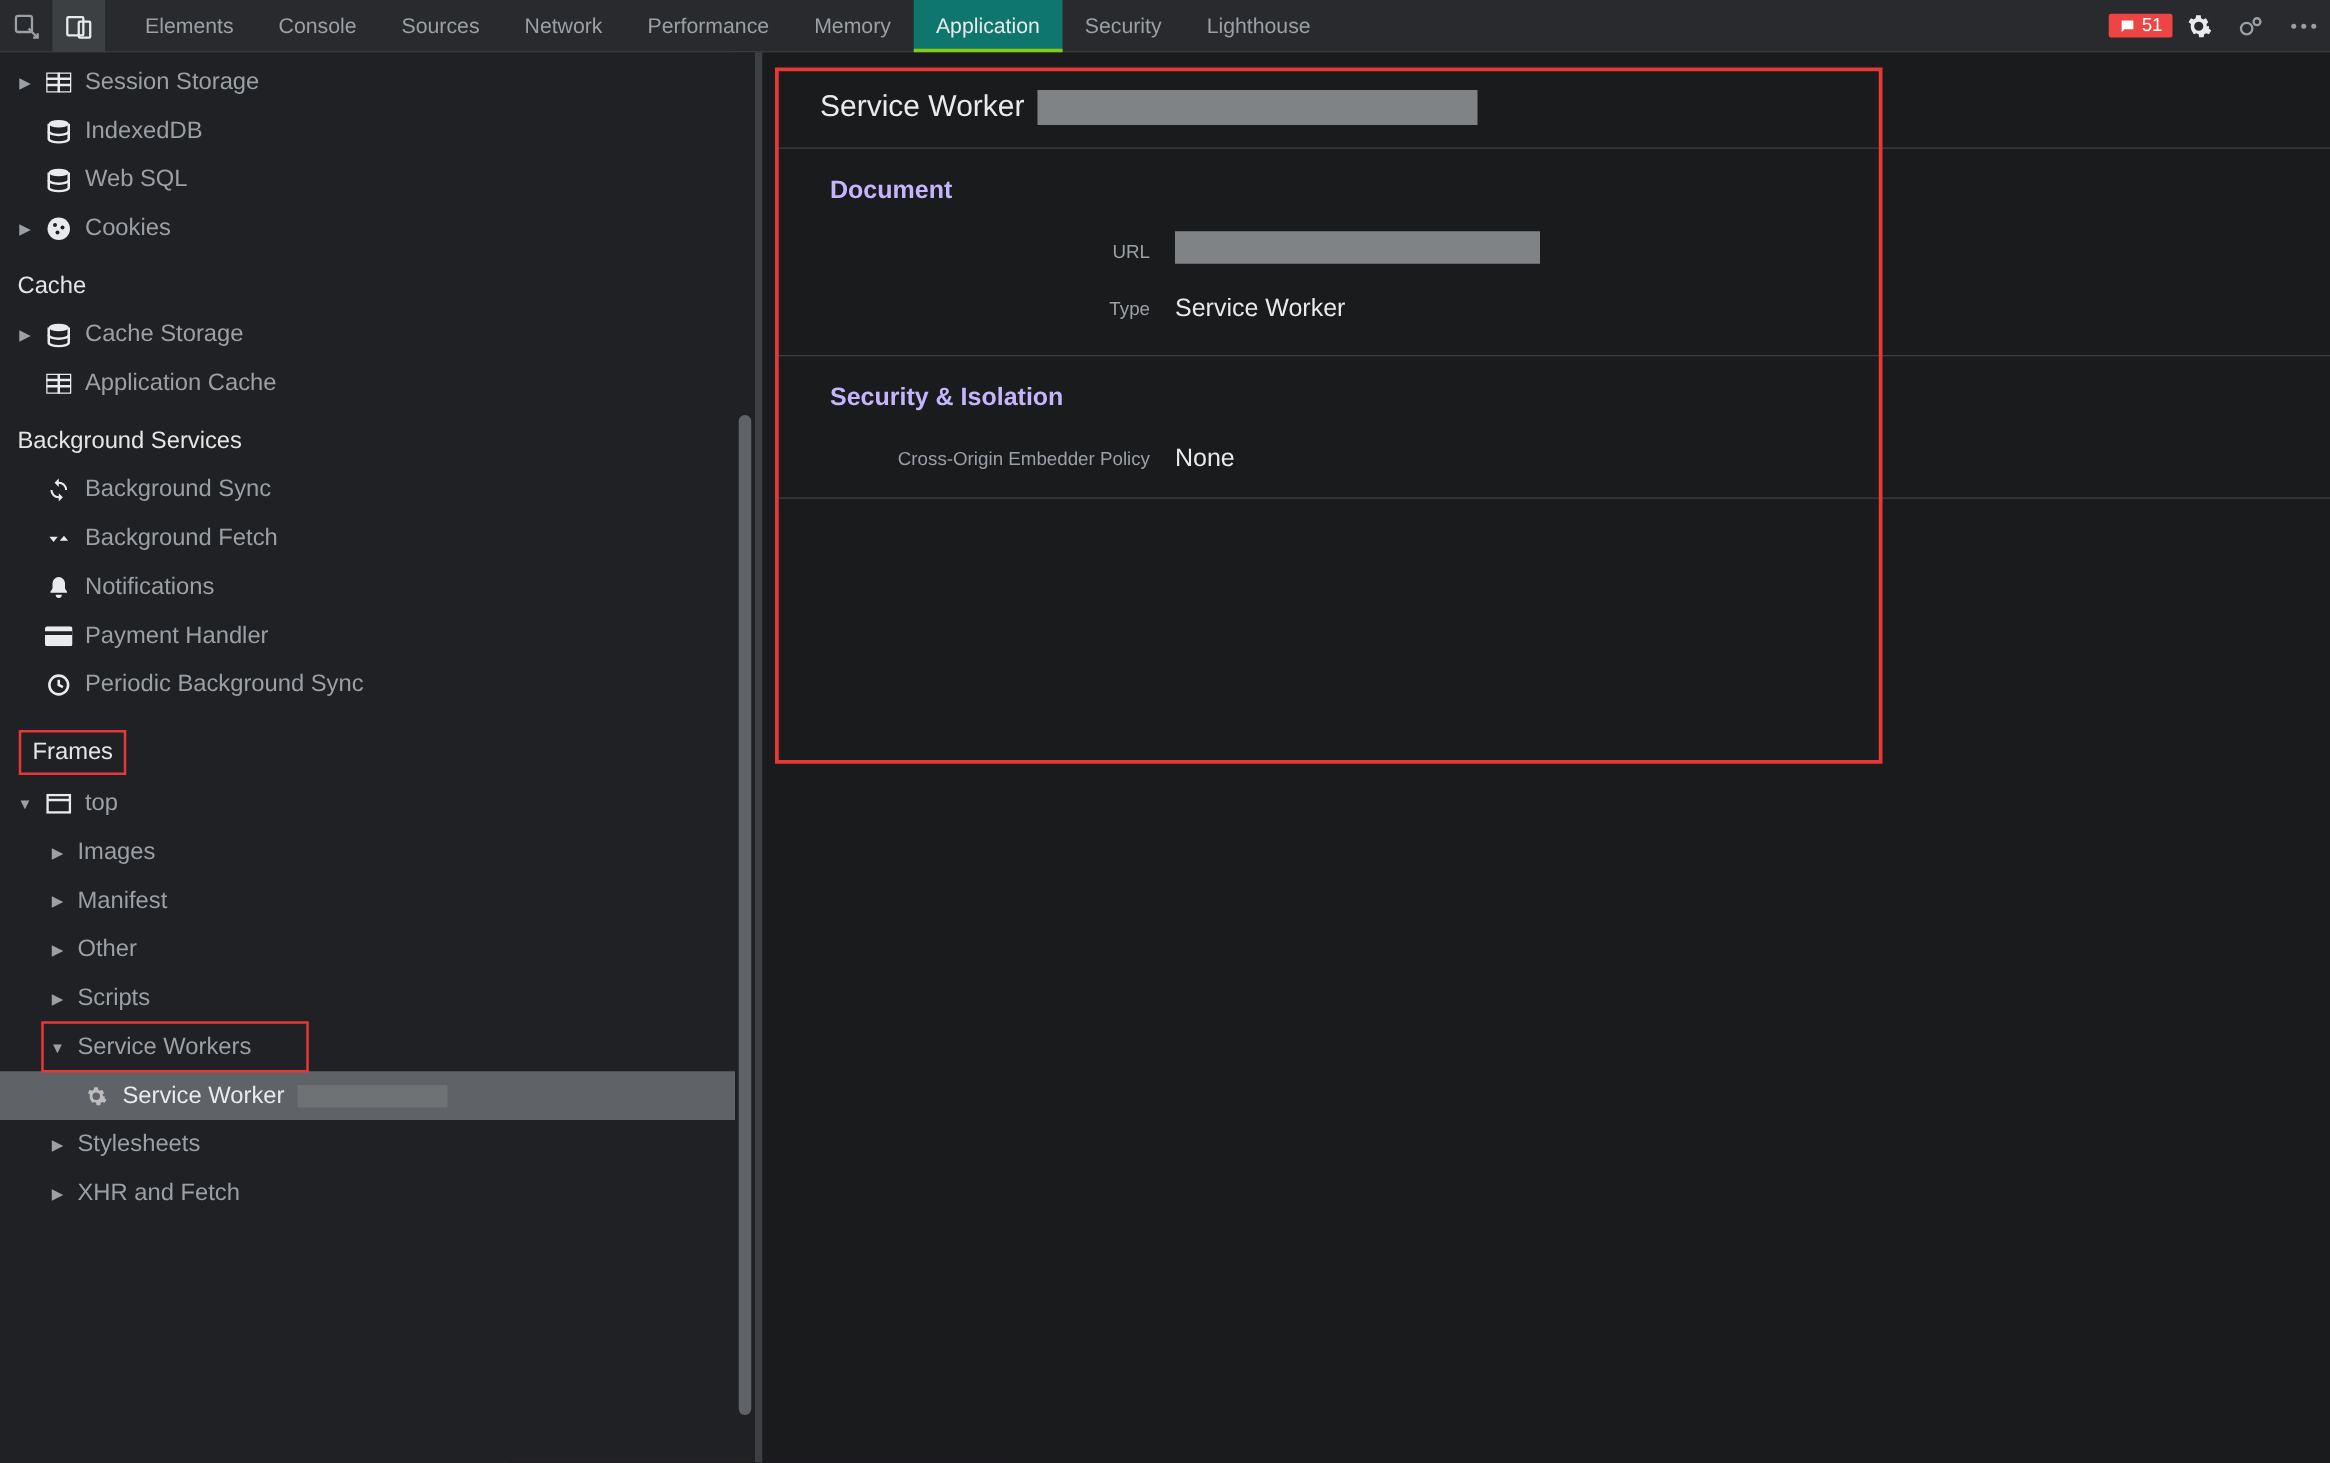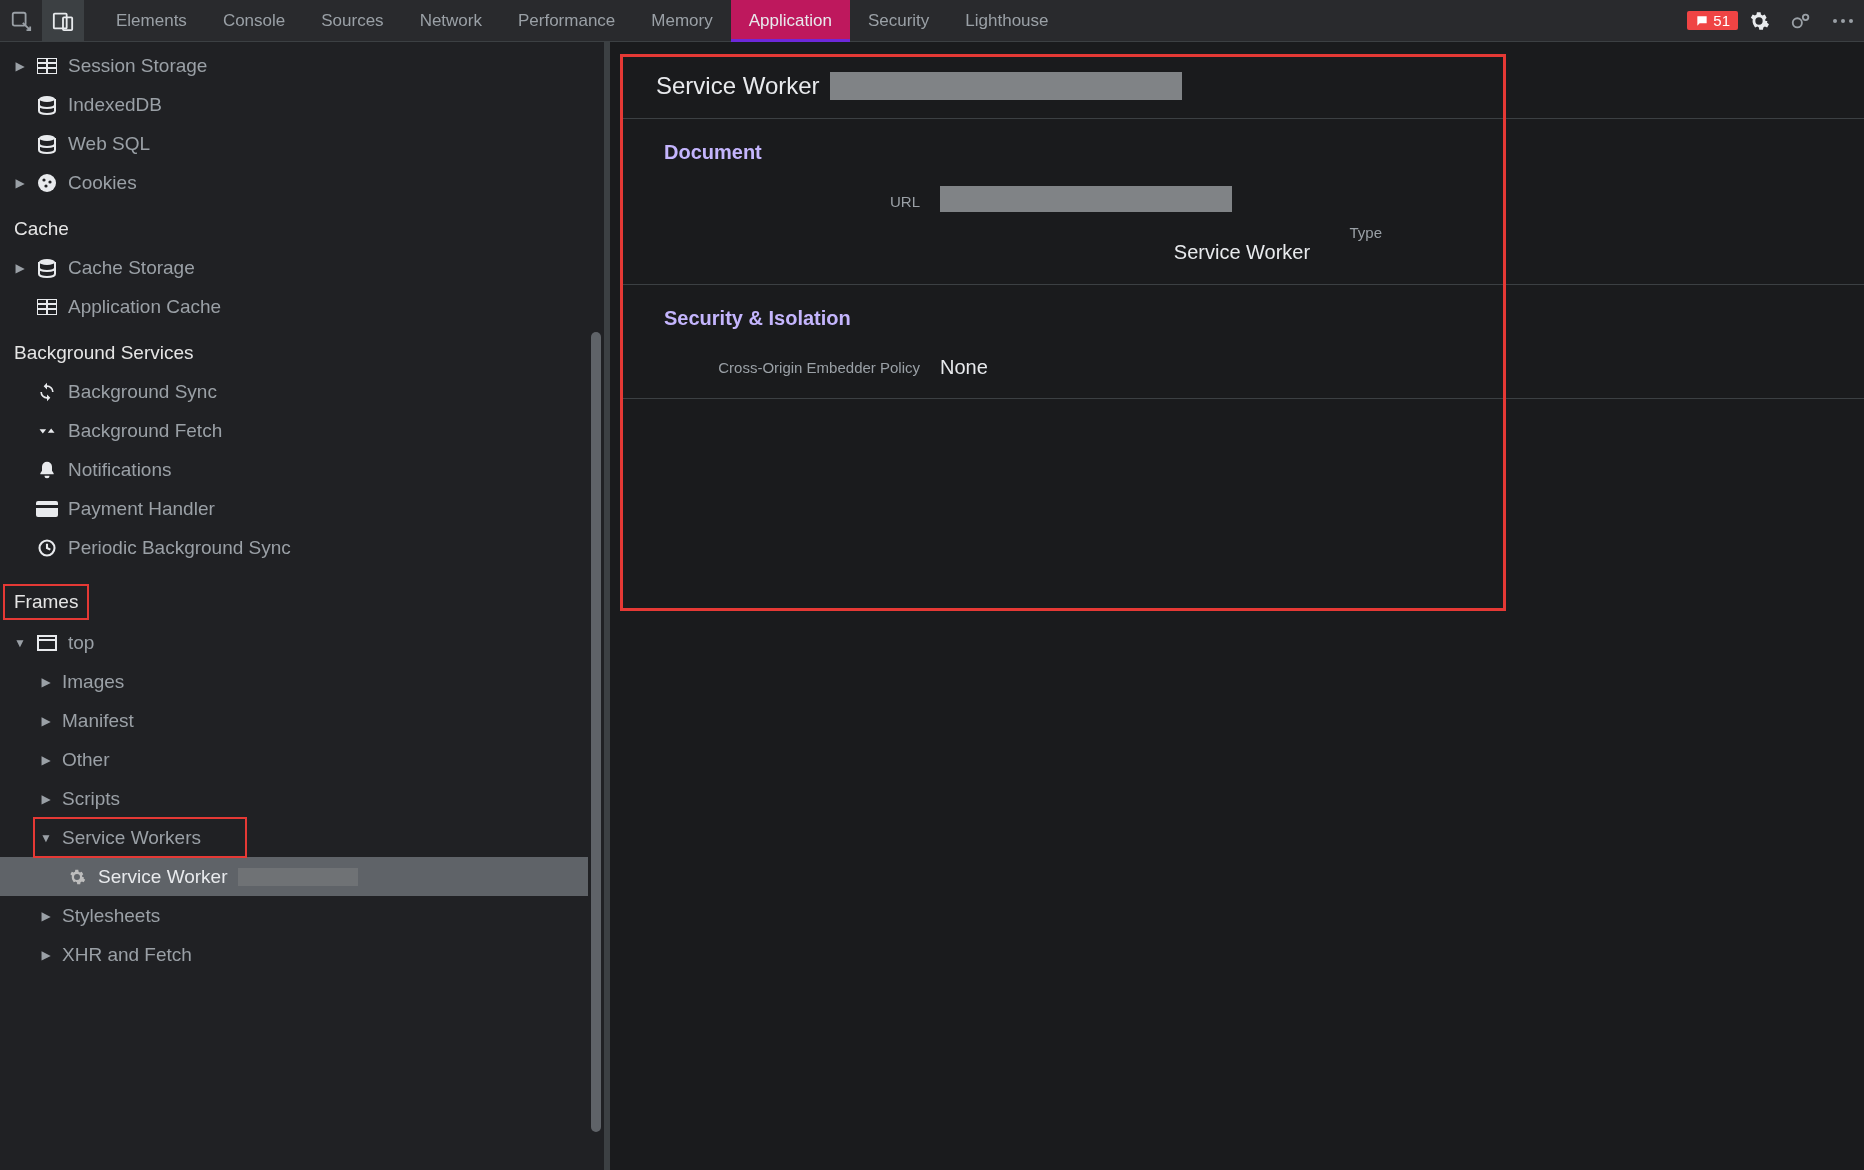--- a/index.html
+++ b/index.html
@@ -3,21 +3,21 @@
 <meta charset="utf-8">
 <style>
   * { box-sizing: border-box; margin: 0; padding: 0; }
   html, body { width: 1864px; height: 1170px; overflow: hidden; font-family: -apple-system, "Segoe UI", Helvetica, Arial, sans-serif; background: #202124; color: #e8eaed; }
 
   
   .topbar { display: flex; align-items: center; height: 42px; background: #292a2d; border-bottom: 1px solid #3c4043; font-size: 17px; color: #9aa0a6; }
   .topbar .icon-cell { width: 42px; height: 42px; display: flex; align-items: center; justify-content: center; }
   .topbar .icon-cell.toggle-active { background: #3c4043; }
   .topbar .tab { padding: 0 18px; height: 42px; line-height: 42px; cursor: pointer; white-space: nowrap; }
-  .topbar .tab.active { color: #e8eaed; background: #be185d; border-bottom: 3px solid #6d28d9; }
+  .topbar .tab.active { color: #e8eaed; background: #0f766e; border-bottom: 3px solid #84cc16; }
   .topbar .spacer { flex: 1; }
   .badge-blue { background: #ef4444; color: #fff; font-size: 15px; padding: 1px 8px; border-radius: 2px; display: flex; align-items: center; gap: 4px; }
   .badge-blue svg { flex: none; }
 
   
   .main { display: flex; height: calc(100% - 42px); }
   .sidebar { width: 604px; background: #202124; overflow-y: hidden; position: relative; }
   .sidebar-scroll { position: absolute; right: 0; top: 0; bottom: 0; width: 16px; background: #202124; }
   .sidebar-scroll .thumb { position: absolute; left: 3px; right: 3px; top: 290px; height: 800px; background: #5f6368; border-radius: 6px; }
   .resizer { width: 6px; background: #3c4043; cursor: col-resize; }
@@ -224,21 +224,21 @@
         <span class="disclosure"></span>
         <span class="ico">
             <svg width="20" height="20" viewBox="0 0 24 24" fill="none" stroke="#e8eaed" stroke-width="2.5">
               <circle cx="12" cy="12" r="9"></circle>
               <path d="M12 7v5l4 2"></path>
             </svg>
           </span>
         <span>Periodic Background Sync</span>
       </div>
 
-      <div class="tree-heading redbox" style="display:inline-block; padding:6px 10px; margin:18px 0 4px 4px;">Frames</div>
+      <div class="tree-heading redbox" style="display:inline-block; padding:6px 10px; margin:18px 0 4px 16px;">Frames</div>
 
       <div class="tree-row level1">
         <span class="disclosure">▼</span>
         <span class="ico">
             <svg width="20" height="16" viewBox="0 0 20 16" fill="none" stroke="#e8eaed" stroke-width="2">
               <rect x="1" y="1" width="18" height="14"></rect>
               <line x1="1" y1="5" x2="19" y2="5"></line>
             </svg>
           </span>
         <span>top</span>
@@ -295,21 +295,21 @@
         <div class="panel-title">
           <span>Service Worker</span>
           <span class="title-redact"></span>
         </div>
 
         <div class="section-h">Document</div>
         <div class="field-row">
           <div class="field-label">URL</div>
           <div class="field-val"><span class="val-redact"></span></div>
         </div>
-        <div class="field-row" style="margin-bottom:14px;flex-direction:column;">
+        <div class="field-row" style="margin-bottom:14px;">
           <div class="field-label">Type</div>
           <div class="field-val">Service Worker</div>
         </div>
 
         <div class="section-divider"></div>
         <div class="section-h">Security &amp; Isolation</div>
         <div class="field-row" style="margin-bottom:6px;">
           <div class="field-label" style="width:320px;">Cross-Origin Embedder Policy</div>
           <div class="field-val">None</div>
         </div>

